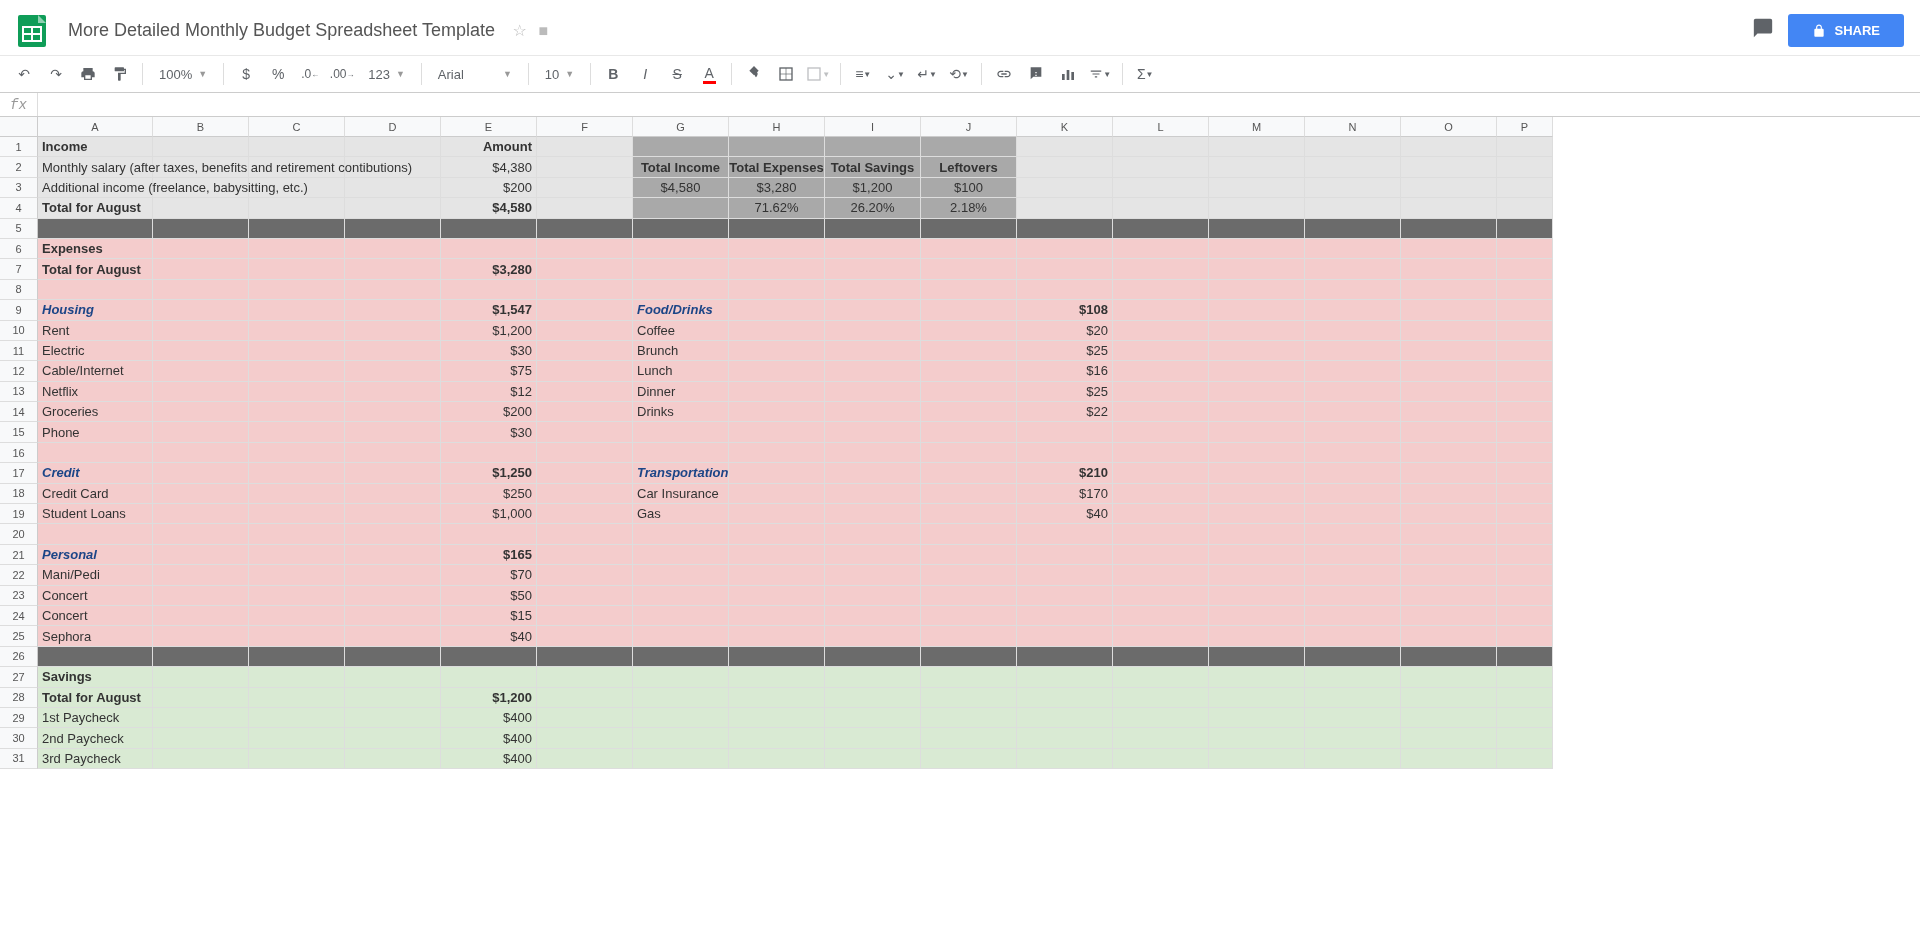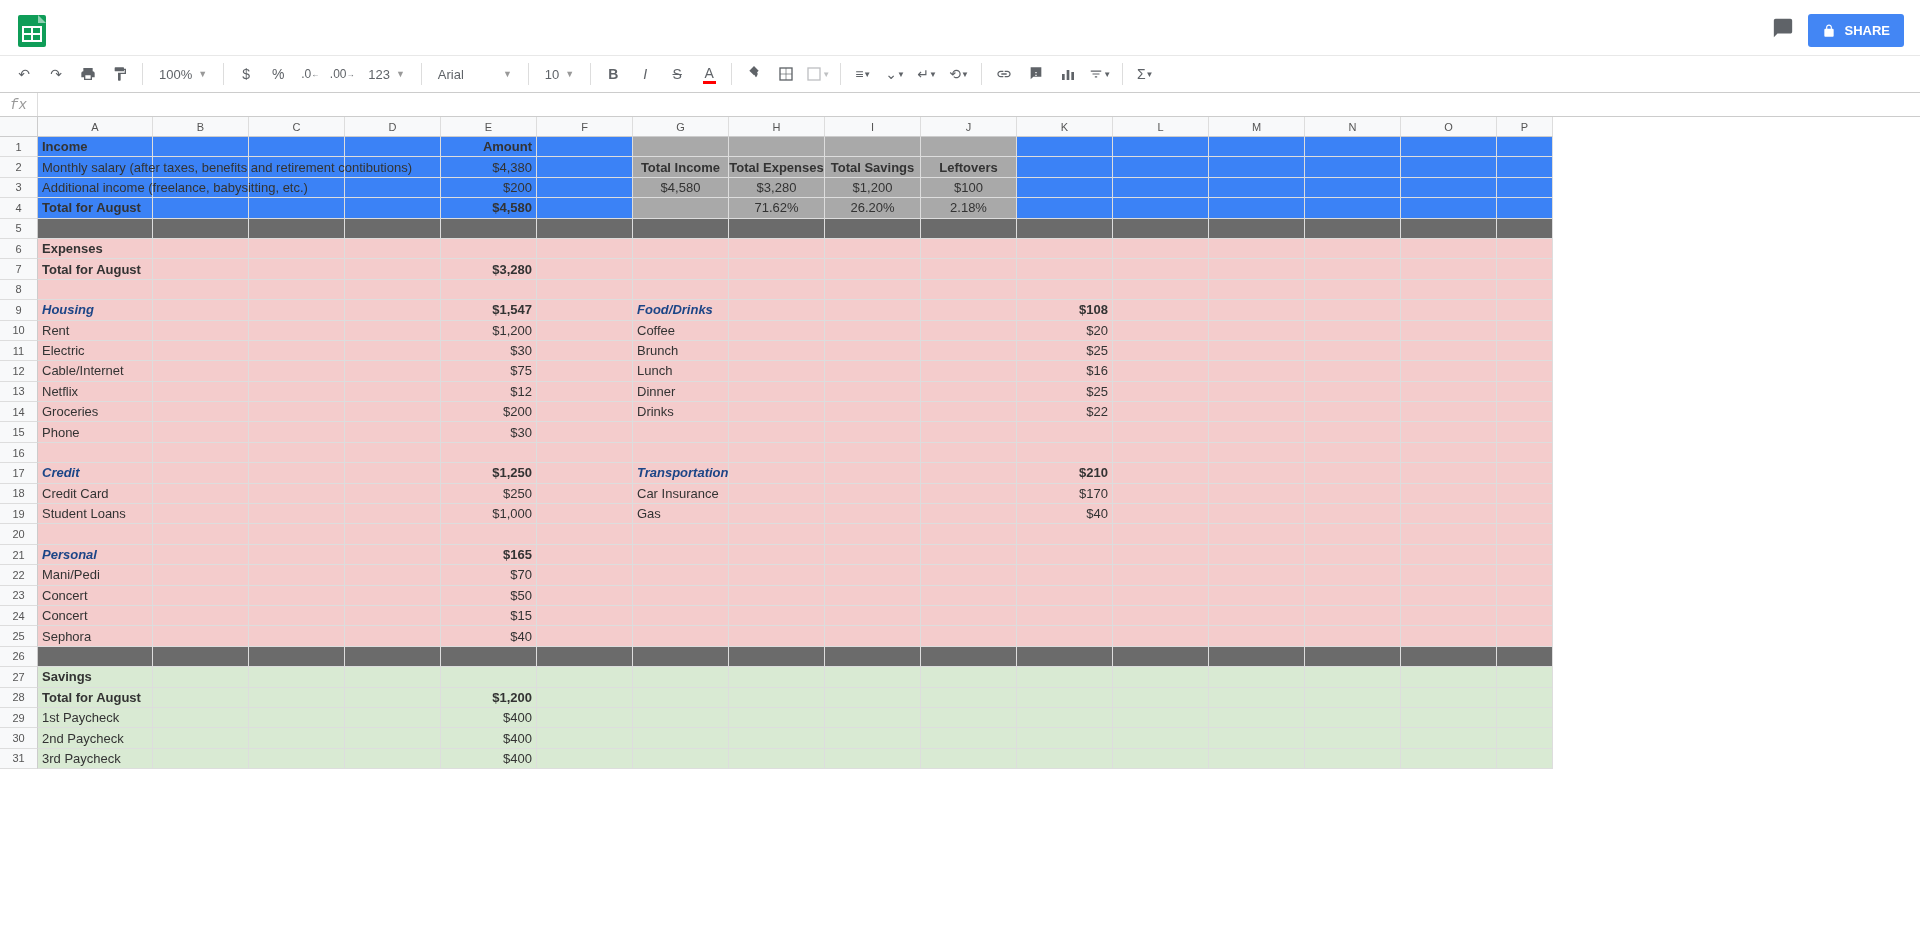--- a/index.html
+++ b/index.html
@@ -8,59 +8,64 @@
 .logo { width: 44px; height: 44px; display: flex; align-items: center; justify-content: center; margin-right: 8px; }
 .logo svg { width: 36px; height: 36px; }
 .title-area { flex: 0 0 auto; }
 .doc-title { font-size: 18px; color: #555; padding: 2px 6px; display: inline-block; }
 .star-icon, .folder-icon { color: #bbb; margin-left: 8px; font-size: 16px; cursor: pointer; }
 .menubar { display: flex; align-items: center; gap: 2px; padding: 2px 0; font-size: 13px; color: #5f6368; }
 .menu-item { padding: 4px 8px; cursor: pointer; border-radius: 2px; }
 .last-edit { color: #999; text-decoration: underline; margin-left: 8px; }
 .title-right { margin-left: auto; display: flex; align-items: center; gap: 14px; padding-right: 6px; }
 .comments-icon { color: #666; font-size: 22px; cursor: pointer; }
-.share-btn { background: #4386F4; color: #fff; font-weight: bold; padding: 9px 14px; border-radius: 3px; display: flex; align-items: center; gap: 8px; cursor: pointer; font-size: 13px; }
+.share-btn { background: #4386F4; color: #fff; font-weight: bold; padding: 9px 24px; border-radius: 3px; display: flex; align-items: center; gap: 8px; cursor: pointer; font-size: 13px; }
 .toolbar { display: flex; align-items: center; padding: 4px 10px; border-top: 1px solid #e8e8e8; border-bottom: 1px solid #ccc; height: 38px; gap: 4px; }
 .tb-btn { width: 28px; height: 28px; display: flex; align-items: center; justify-content: center; color: #5f6368; cursor: pointer; border-radius: 2px; font-size: 14px; }
 .tb-sep { width: 1px; height: 22px; background: #ddd; margin: 0 4px; }
 .tb-select { display: flex; align-items: center; padding: 4px 8px; color: #5f6368; cursor: pointer; min-width: 50px; justify-content: space-between; font-size: 13px; }
 .tb-select .caret { font-size: 9px; margin-left: 6px; color: #999; }
 .formula-bar { display: flex; align-items: center; border-bottom: 1px solid #ccc; height: 24px; }
 .fx { font-style: italic; color: #999; padding: 0 10px; font-family: Liberation Mono, monospace; font-size: 14px; }
 .fx-input { flex: 1; border: none; border-left: 1px solid #ddd; height: 100%; padding: 0 8px; outline: none; }
 .grid { display: grid; position: relative; }
 .row-head { background: #f8f9fa; border-right: 1px solid #ccc; border-bottom: 1px solid #ddd; text-align: center; font-size: 11px; color: #555; display: flex; align-items: center; justify-content: center; }
 .col-head { background: #f8f9fa; border-right: 1px solid #ddd; border-bottom: 1px solid #ccc; text-align: center; font-size: 11px; color: #555; display: flex; align-items: center; justify-content: center; }
 .corner { background: #f8f9fa; border-right: 1px solid #ccc; border-bottom: 1px solid #ccc; }
 .cell { border-right: 1px solid #ddd; border-bottom: 1px solid #ddd; padding: 2px 4px; font-size: 13px; display: flex; align-items: center; overflow: hidden; white-space: nowrap; }
 .right { justify-content: flex-end; }
 .center { justify-content: center; }
 .bold { font-weight: bold; }
 .italic { font-style: italic; }
-.bg-blue { background: #3b82f6; }
+.bg-blue { background: #e5e5e5; }
 .bg-gray { background: #a9a9a9; }
 .bg-dark { background: #6b6b6b; }
 .bg-pink { background: #f4cccc; }
 .bg-green { background: #d9ead3; }
 .blue-text { color: #1c4587; }
 </style>
 </head>
 <body>
 
 <div class="titlebar">
   <div class="logo">
     <svg viewBox="0 0 36 36">
         <rect x="4" y="2" width="28" height="32" rx="2" fill="#0F9D58"></rect>
         <rect x="9" y="14" width="18" height="14" fill="none" stroke="#fff" stroke-width="2"></rect>
         <line x1="9" y1="21" x2="27" y2="21" stroke="#fff" stroke-width="2"></line>
         <line x1="18" y1="14" x2="18" y2="28" stroke="#fff" stroke-width="2"></line>
         <path d="M24 2 L32 10 L24 10 Z" fill="#8ED1B1"></path>
       </svg>
   </div>
   <div class="title-area">
+    <div>
+      <span class="doc-title">More Detailed Monthly Budget Spreadsheet Template</span>
+      <span class="star-icon">☆</span>
+      <span class="folder-icon">■</span>
+    </div>
   </div>
   <div class="title-right">
     <span class="comments-icon">
       <svg width="22" height="22" viewBox="0 0 24 24">
           <path fill="#5f6368" d="M20 2H4c-1.1 0-2 .9-2 2v18l4-4h14c1.1 0 2-.9 2-2V4c0-1.1-.9-2-2-2z"></path>
         </svg>
     </span>
     <div class="share-btn">
       <svg width="14" height="14" viewBox="0 0 24 24">
           <path fill="#fff" d="M18 8h-1V6c0-2.76-2.24-5-5-5S7 3.24 7 6v2H6c-1.1 0-2 .9-2 2v10c0 1.1.9 2 2 2h12c1.1 0 2-.9 2-2V10c0-1.1-.9-2-2-2zM9 6c0-1.66 1.34-3 3-3s3 1.34 3 3v2H9V6z"></path>

